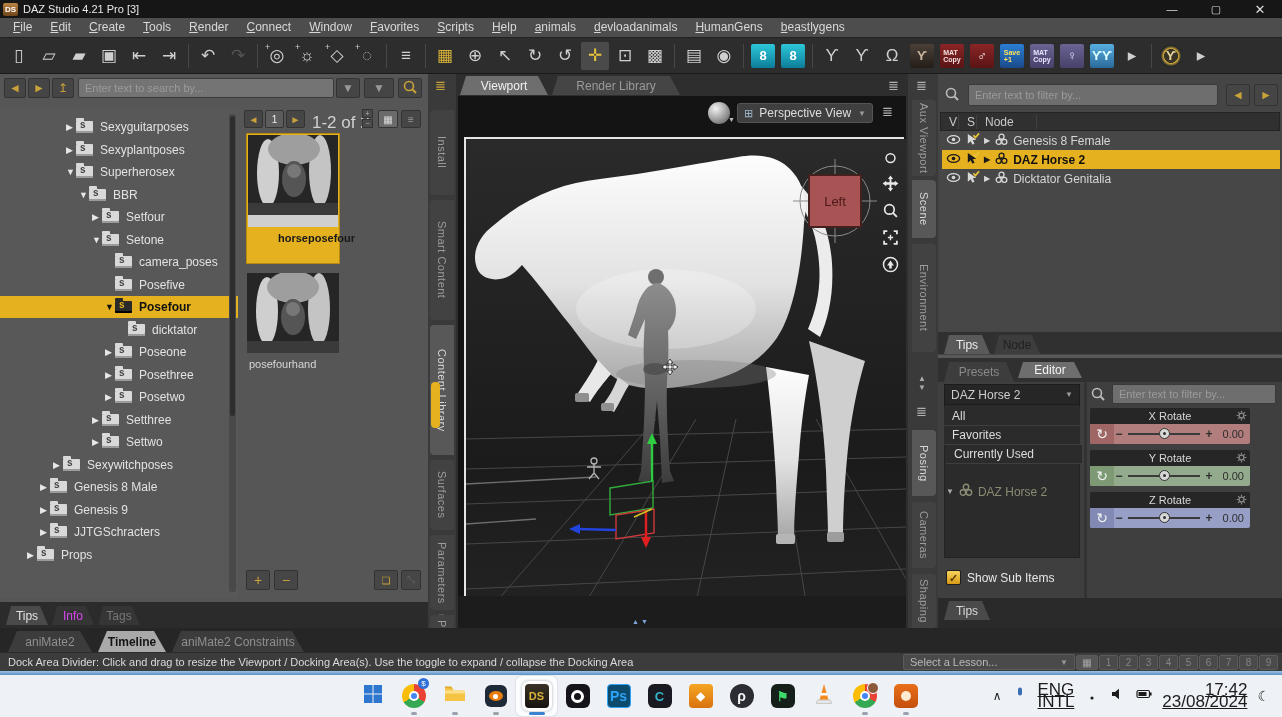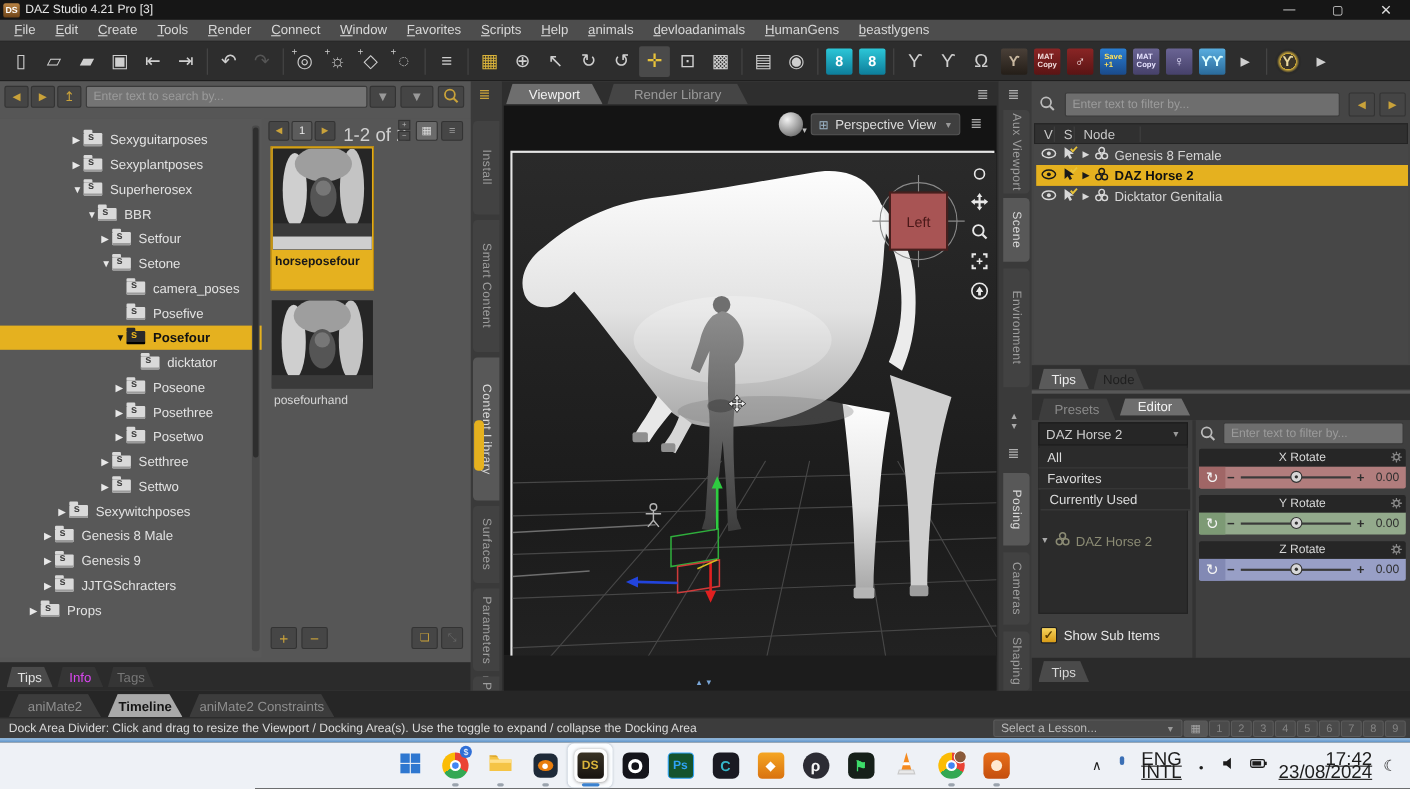--- a/index.html
+++ b/index.html
@@ -65,21 +65,21 @@
   #vp-frame { left:6px; top:41px; width:440px; height:463px; border:2px solid #e5e5e5; background:#1d1d1d; }
   #persp-dd { display:flex; align-items:center; background:#3f3f3f; border:1px solid #555; border-radius:3px; color:#ddd; font-size:12px; padding:0 6px; height:20px; gap:6px; }
   .vnav { position:absolute; left:0; width:24px; height:24px; display:flex; align-items:center; justify-content:center; }
 
   
   #right-panel { left:938px; top:0; width:344px; height:554px; background:#454545; }
   .snode { position:absolute; left:2px; width:338px; height:19px; display:flex; align-items:center; gap:4px; color:#d6d6d6; font-size:12px; }
   .snode.sel { background:#e5b11f; color:#111; font-weight:bold; }
   .itab { position:absolute; height:19px; font-size:12px; display:flex; align-items:center; justify-content:center; clip-path:polygon(0 100%,5px 0,calc(100% - 8px) 0,100% 100%); }
   .pgroup { position:absolute; left:0; width:136px; height:19px; background:#2b2b2b; color:#dcdcdc; font-size:12px; display:flex; align-items:center; padding-left:8px; border-bottom:1px solid #3e3e3e; }
-  .slider-block { position:absolute; left:0; width:188px; }
+  .slider-block { position:absolute; left:0; width:160px; }
   .sl-head { height:16px; background:#262626; color:#d8d8d8; font-size:11px; display:flex; align-items:center; justify-content:center; position:relative; border-radius:2px 2px 0 0; }
   .sl-body { height:20px; display:flex; align-items:center; border-radius:0 0 2px 2px; }
   .sl-icon { width:24px; height:20px; display:flex; align-items:center; justify-content:center; color:#f2f2f2; font-size:14px; border-radius:0 0 0 2px; }
   .sl-track { flex:1; height:2px; background:#3a3a3a; margin:0 4px; position:relative; }
   .sl-handle { position:absolute; left:50%; top:-5px; width:11px; height:11px; margin-left:-5px; border-radius:50%; background:#d8d8d8; border:1px solid #333; }
   .sl-handle::after { content:""; position:absolute; left:3px; top:3px; width:3px; height:3px; border-radius:50%; background:#333; }
   .sl-pm { color:#2e2e2e; font-size:12px; font-weight:bold; width:10px; text-align:center; }
   .sl-val { width:36px; text-align:right; color:#2e2e2e; font-size:11px; padding-right:6px; }
 
   
@@ -338,21 +338,21 @@
               <div style="margin: 1px; height: 92px; background: rgb(46, 46, 46); overflow: hidden; position: relative;"><svg width="92" height="92" viewBox="0 0 92 92">
                   <rect width="92" height="92" fill="#262626"></rect>
                   <ellipse cx="20" cy="38" rx="11" ry="34" fill="#cfcfcf"></ellipse>
                   <ellipse cx="72" cy="36" rx="11" ry="36" fill="#c4c4c4"></ellipse>
                   <ellipse cx="46" cy="14" rx="26" ry="16" fill="#9e9e9e"></ellipse>
                   <ellipse cx="46" cy="44" rx="12" ry="18" fill="#555"></ellipse>
                   <circle cx="46" cy="36" r="7" fill="#777"></circle>
                   <rect x="0" y="68" width="92" height="12" fill="#3a3a3a"></rect>
                   <rect x="0" y="80" width="92" height="12" fill="#cfcfcf" opacity="1"></rect>
                 </svg></div>
-              <div class="thumb-label" style="color: rgb(24, 24, 24); font-weight: bold;">horseposefour</div>
+              <div class="thumb-label" style="color: rgb(24, 24, 24); font-weight: bold; margin-left: 28px;">horseposefour</div>
             </div>
             <div class="thumb-tile" style="top: 164px; height: 128px;">
               <div style="margin: 1px; height: 80px; background: rgb(46, 46, 46); overflow: hidden; position: relative;"><svg width="92" height="92" viewBox="0 0 92 92">
                   <rect width="92" height="92" fill="#262626"></rect>
                   <ellipse cx="20" cy="38" rx="11" ry="34" fill="#cfcfcf"></ellipse>
                   <ellipse cx="72" cy="36" rx="11" ry="36" fill="#c4c4c4"></ellipse>
                   <ellipse cx="46" cy="14" rx="26" ry="16" fill="#9e9e9e"></ellipse>
                   <ellipse cx="46" cy="44" rx="12" ry="18" fill="#555"></ellipse>
                   <circle cx="46" cy="36" r="7" fill="#777"></circle>
                   <rect x="0" y="68" width="92" height="12" fill="#3a3a3a"></rect>
@@ -792,21 +792,21 @@
         </div>
         <div class="tk-slot">
           <div>
             <div style="width:24px;height:24px;border-radius:6px;background:#14141a;display:flex;align-items:center;justify-content:center;">
               <div style="width:13px;height:13px;border-radius:50%;border:3px solid #fff;"></div>
             </div>
           </div>
         </div>
         <div class="tk-slot">
           <div>
-            <div style="width:24px;height:24px;border-radius:4px;background:#14532d;color:#2fa3f7;font-size:11px;font-weight:bold;display:flex;align-items:center;justify-content:center;border:1px solid #2fa3f7;">Ps</div>
+            <div style="width:24px;height:24px;border-radius:4px;background:#0c4a6e;color:#2fa3f7;font-size:14px;font-weight:bold;display:flex;align-items:center;justify-content:center;border:1px solid #2fa3f7;">Ps</div>
           </div>
         </div>
         <div class="tk-slot">
           <div>
             <div style="width:24px;height:24px;border-radius:6px;background:#1a1a22;color:#35b5c9;font-size:13px;font-weight:bold;display:flex;align-items:center;justify-content:center;">C</div>
           </div>
         </div>
         <div class="tk-slot">
           <div>
             <div style="width:24px;height:24px;border-radius:4px;background:linear-gradient(#f5a623,#d9720f);color:#fff;font-size:12px;display:flex;align-items:center;justify-content:center;">◆</div>

